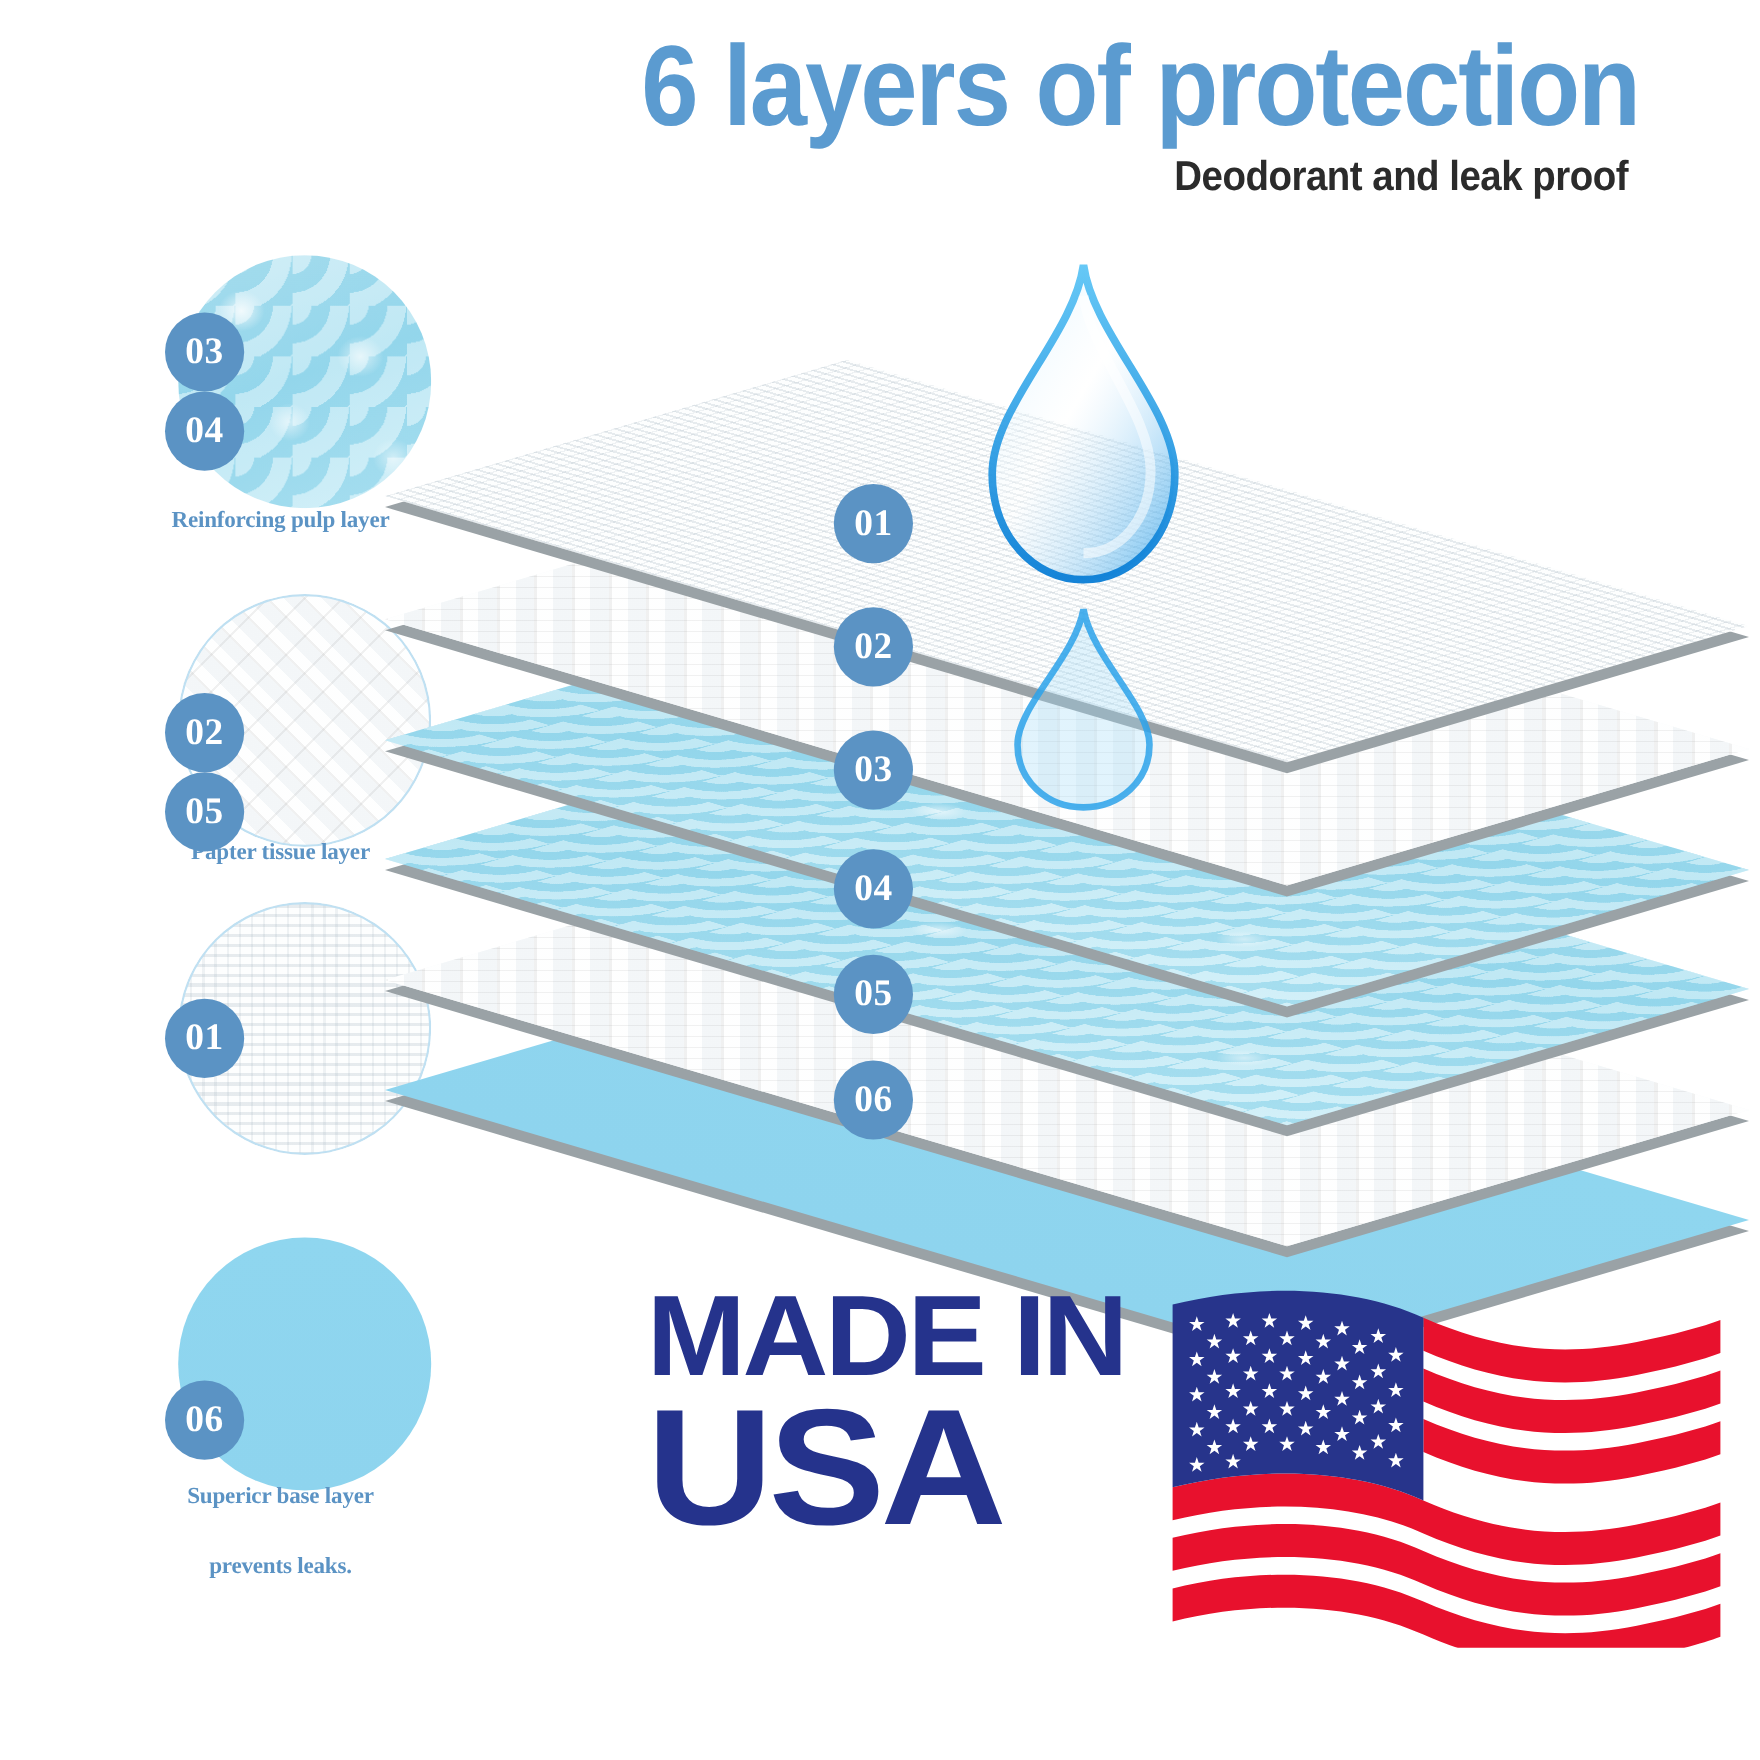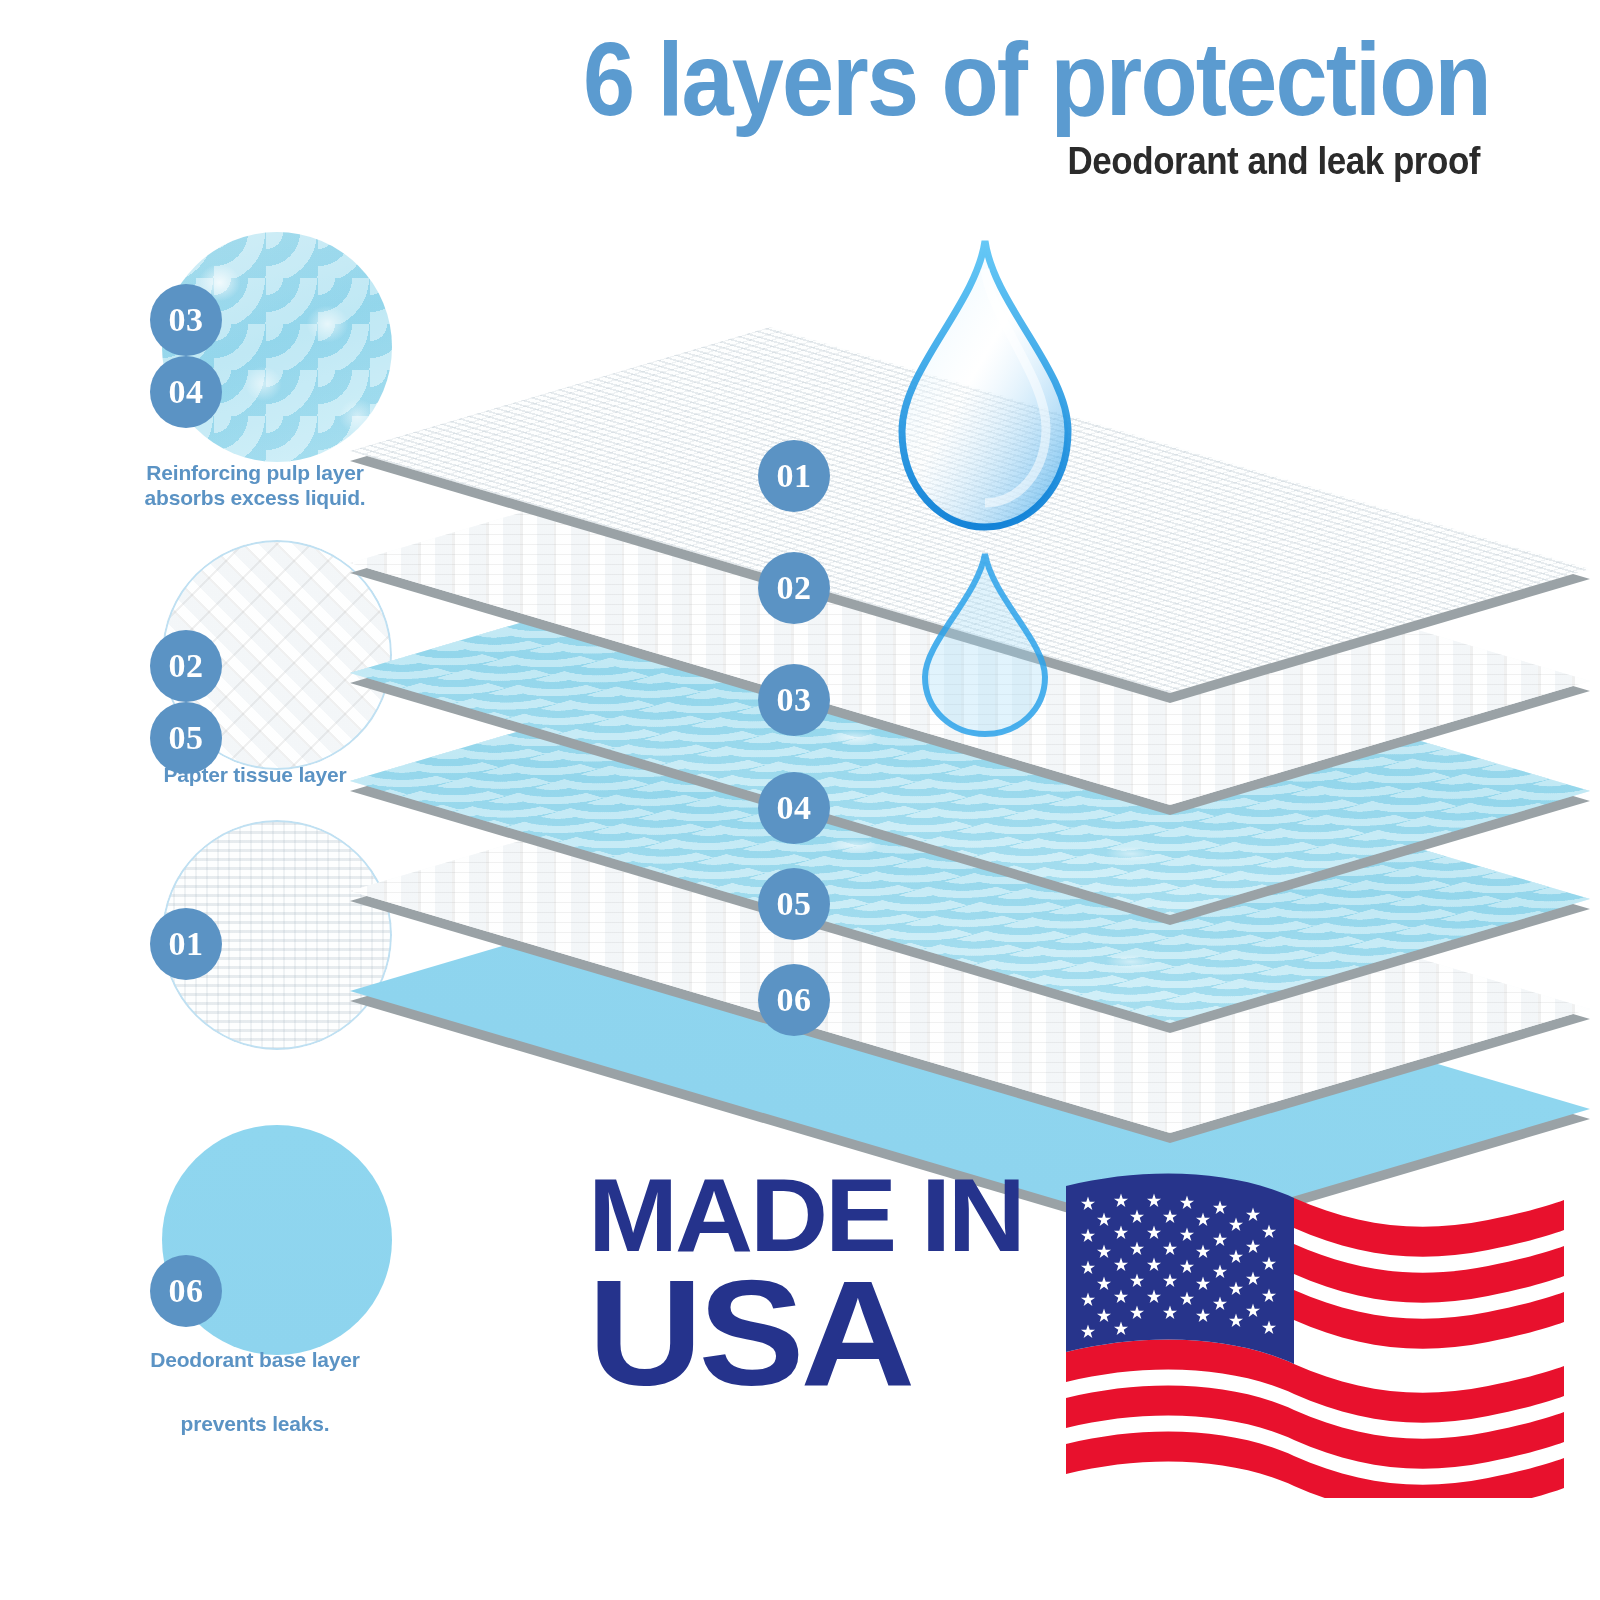--- a/index.html
+++ b/index.html
@@ -57,21 +57,21 @@
   .tex-base{background:linear-gradient(180deg,#8fd6ef 0%,#8ed4ee 100%);}
 
   .badge{
     position:absolute;width:72px;height:72px;border-radius:50%;
     background:#5b93c4;color:#fff;display:flex;align-items:center;justify-content:center;
     font-size:34px;font-weight:700;letter-spacing:.5px;z-index:6;
     font-family:Liberation Serif, serif;
   }
   .cap{
     position:absolute;width:420px;text-align:center;color:#5b93c4;
-    font-size:21px;font-weight:700;line-height:1.2;letter-spacing:-.2px;
+    font-size:21px;font-weight:700;line-height:1.2;letter-spacing:-.2px;font-family:Liberation Serif, serif;
   }
 
   
   .stack{position:absolute;left:560px;top:300px;width:920px;height:900px;}
   .sheet{position:absolute;left:0;width:820px;height:420px;}
   .sheet .face{
     position:absolute;inset:0;
     transform:matrix(1,0.295,-1,0.295,0,0);
     transform-origin:50% 50%;
   }
@@ -101,39 +101,38 @@
 <div class="stage">
 
   <div class="title">6 layers of protection</div>
   <div class="subtitle">Deodorant and leak proof</div>
 
   <div class="card" style="left:110px;top:232px;">
     <div class="swatch tex-pulp"></div>
     <div class="badge" style="left:40px;top:52px;">03</div>
     <div class="badge" style="left:40px;top:124px;">04</div>
     <div class="cap" style="left:-65px;top:228px;">Reinforcing pulp layer</div>
-    <div class="cap" style="left:-65px;top:253px;">absorbs excess liquid.</div>
   </div>
 
   <div class="card" style="left:110px;top:540px;">
     <div class="swatch ring tex-tissue"></div>
     <div class="badge" style="left:40px;top:90px;">02</div>
     <div class="badge" style="left:40px;top:162px;">05</div>
     <div class="cap" style="left:-65px;top:222px;">Papter tissue layer</div>
   </div>
 
   <div class="card" style="left:110px;top:820px;">
     <div class="swatch ring tex-nonwoven"></div>
     <div class="badge" style="left:40px;top:88px;">01</div>
   </div>
 
   <div class="card" style="left:110px;top:1125px;">
     <div class="swatch tex-base"></div>
     <div class="badge" style="left:40px;top:130px;">06</div>
-    <div class="cap" style="left:-65px;top:222px;">Deodorant base layer</div>
+    <div class="cap" style="left:-65px;top:222px;">Supericr base layer</div>
     <div class="cap" style="left:-65px;top:247px;margin-top:39px;">prevents leaks.</div>
   </div>
 
   <div class="stack">
 
     <div class="sheet" style="top:540px;">
       <div class="edge"></div>
       <div class="face tex-base"></div>
     </div>
 

